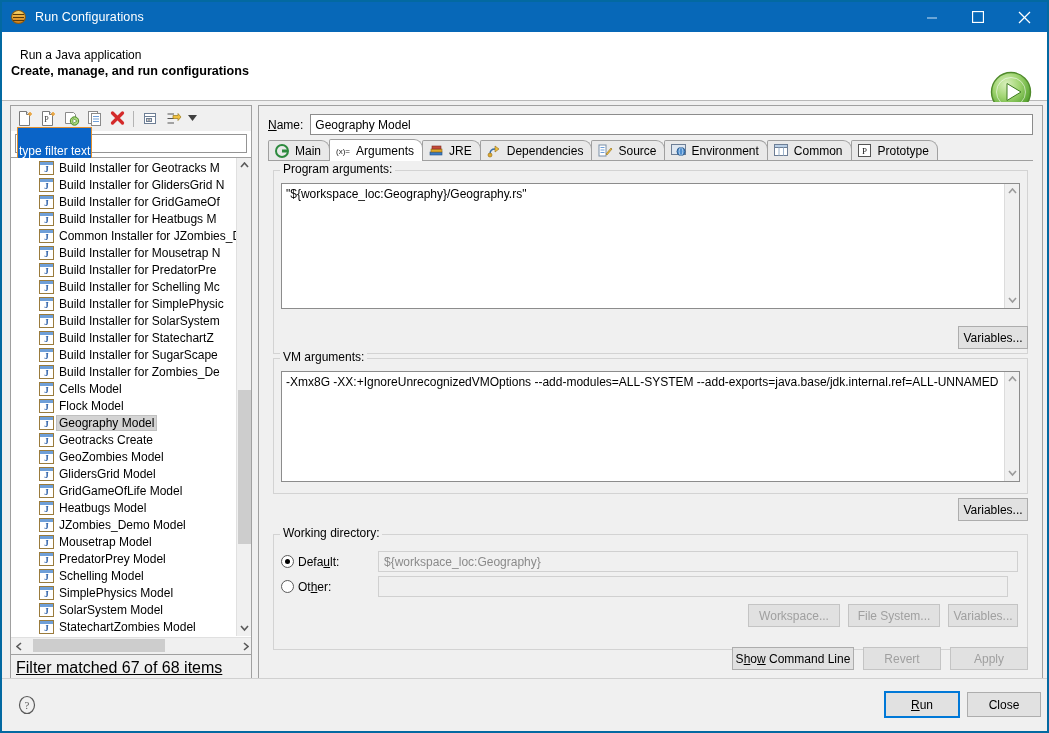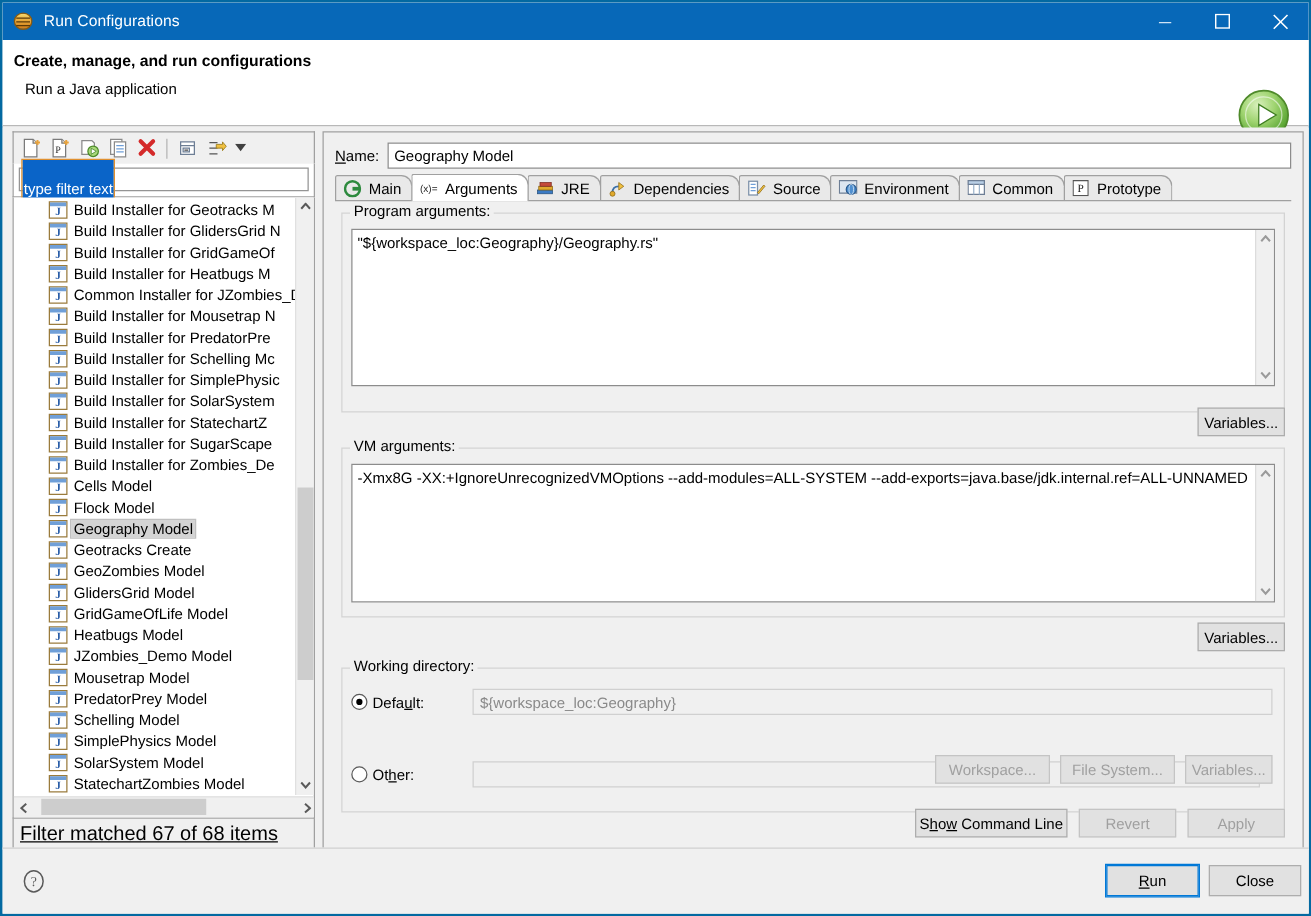--- a/index.html
+++ b/index.html
@@ -460,22 +460,22 @@
       <div class="winbtn">
         <svg width="13" height="13">
             <line x1="1" y1="1" x2="12" y2="12" stroke="#ffffff" stroke-width="1.3"></line>
             <line x1="12" y1="1" x2="1" y2="12" stroke="#ffffff" stroke-width="1.3"></line>
           </svg>
       </div>
     </div>
   </div>
 
   <div id="header">
+    <div id="header-sub">Run a Java application</div>
     <div id="header-title">Create, manage, and run configurations</div>
-    <div id="header-sub">Run a Java application</div>
     <div id="header-run-icon">
       <svg width="44" height="44" viewBox="0 0 44 44">
         <defs>
           <radialGradient id="gball" cx="38%" cy="30%" r="72%">
             <stop offset="0%" stop-color="#d9f0bd"></stop>
             <stop offset="48%" stop-color="#9fd470"></stop>
             <stop offset="100%" stop-color="#4f9e29"></stop>
           </radialGradient>
         </defs>
         <circle cx="22" cy="22" r="19.5" fill="url(#gball)" stroke="#4f8a2b" stroke-width="1.4"></circle>
@@ -888,21 +888,21 @@
             <span class="ti"><svg width="13" height="13" viewBox="0 0 13 13">
                 <rect x="0.5" y="0.5" width="12" height="12" fill="#ffffff" stroke="#555"></rect>
                 <text x="6.5" y="9.8" text-anchor="middle" font-size="9" font-family="Liberation Serif, serif" fill="#222">P</text>
               </svg></span>
             <span>Prototype</span>
           </div>
         </div>
 
       <div id="tabcontent">
 
-        <div class="group" style="top:8px;height:160px;padding-left:16px;">
+        <div class="group" style="top:8px;height:184px;padding-left:16px;">
           <div class="gframe"></div>
           <div class="glabel">Program arguments:</div>
           <div class="textarea" style="left:8px;right:8px;top:13px;height:126px;">
             <div class="txt">"${workspace_loc:Geography}/Geography.rs"</div>
             <div class="ta-vsb">
               <div class="arrow">
                 <svg width="9" height="7">
                     <polyline points="1,5 4.5,1 8,5" fill="none" stroke="#9a9a9a" stroke-width="1.6"></polyline>
                   </svg>
               </div>
@@ -942,21 +942,21 @@
           <div class="glabel">Working directory:</div>
 
           <div class="radio-row" style="position:absolute;left:8px;right:10px;top:17px;">
             <span class="radio on"></span>
             <span style="width:80px;">Defa<span class="u">u</span>lt:</span>
             <div class="roinput" style="flex:1;">
               <span>${workspace_loc:Geography}</span>
             </div>
           </div>
 
-          <div class="radio-row" style="position:absolute;left:8px;right:20px;top:42px;margin-top:33px;">
+          <div class="radio-row" style="position:absolute;left:8px;right:20px;top:42px;">
             <span class="radio"></span>
             <span style="width:80px;">Ot<span class="u">h</span>er:</span>
             <div class="roinput" style="flex:1;background:#efefef;"></div>
           </div>
 
           <div style="position:absolute;right:10px;top:70px;display:flex;gap:8px;padding-left:20px;">
             <div class="btn disabled" style="width:92px;">Workspace...</div>
             <div class="btn disabled" style="width:92px;">File System...</div>
             <div class="btn disabled" style="width:70px;">Variables...</div>
           </div>

